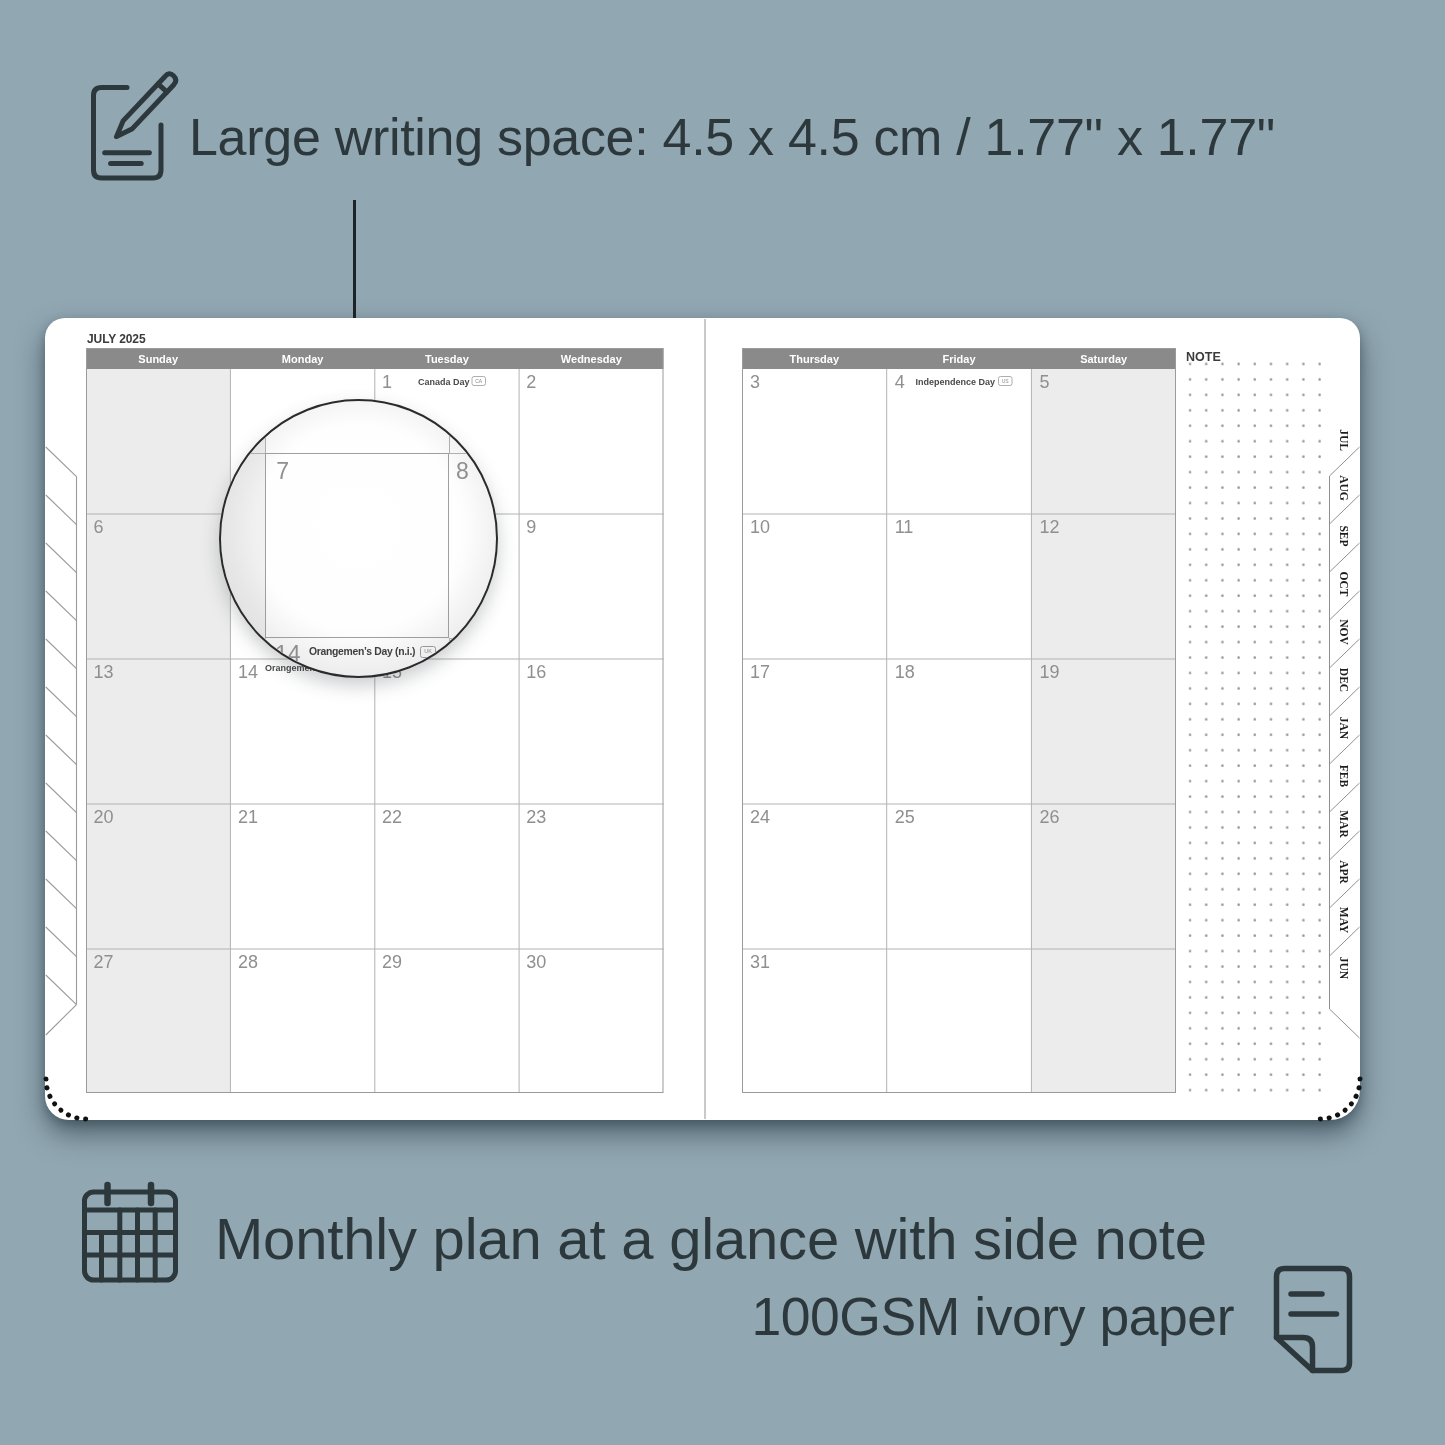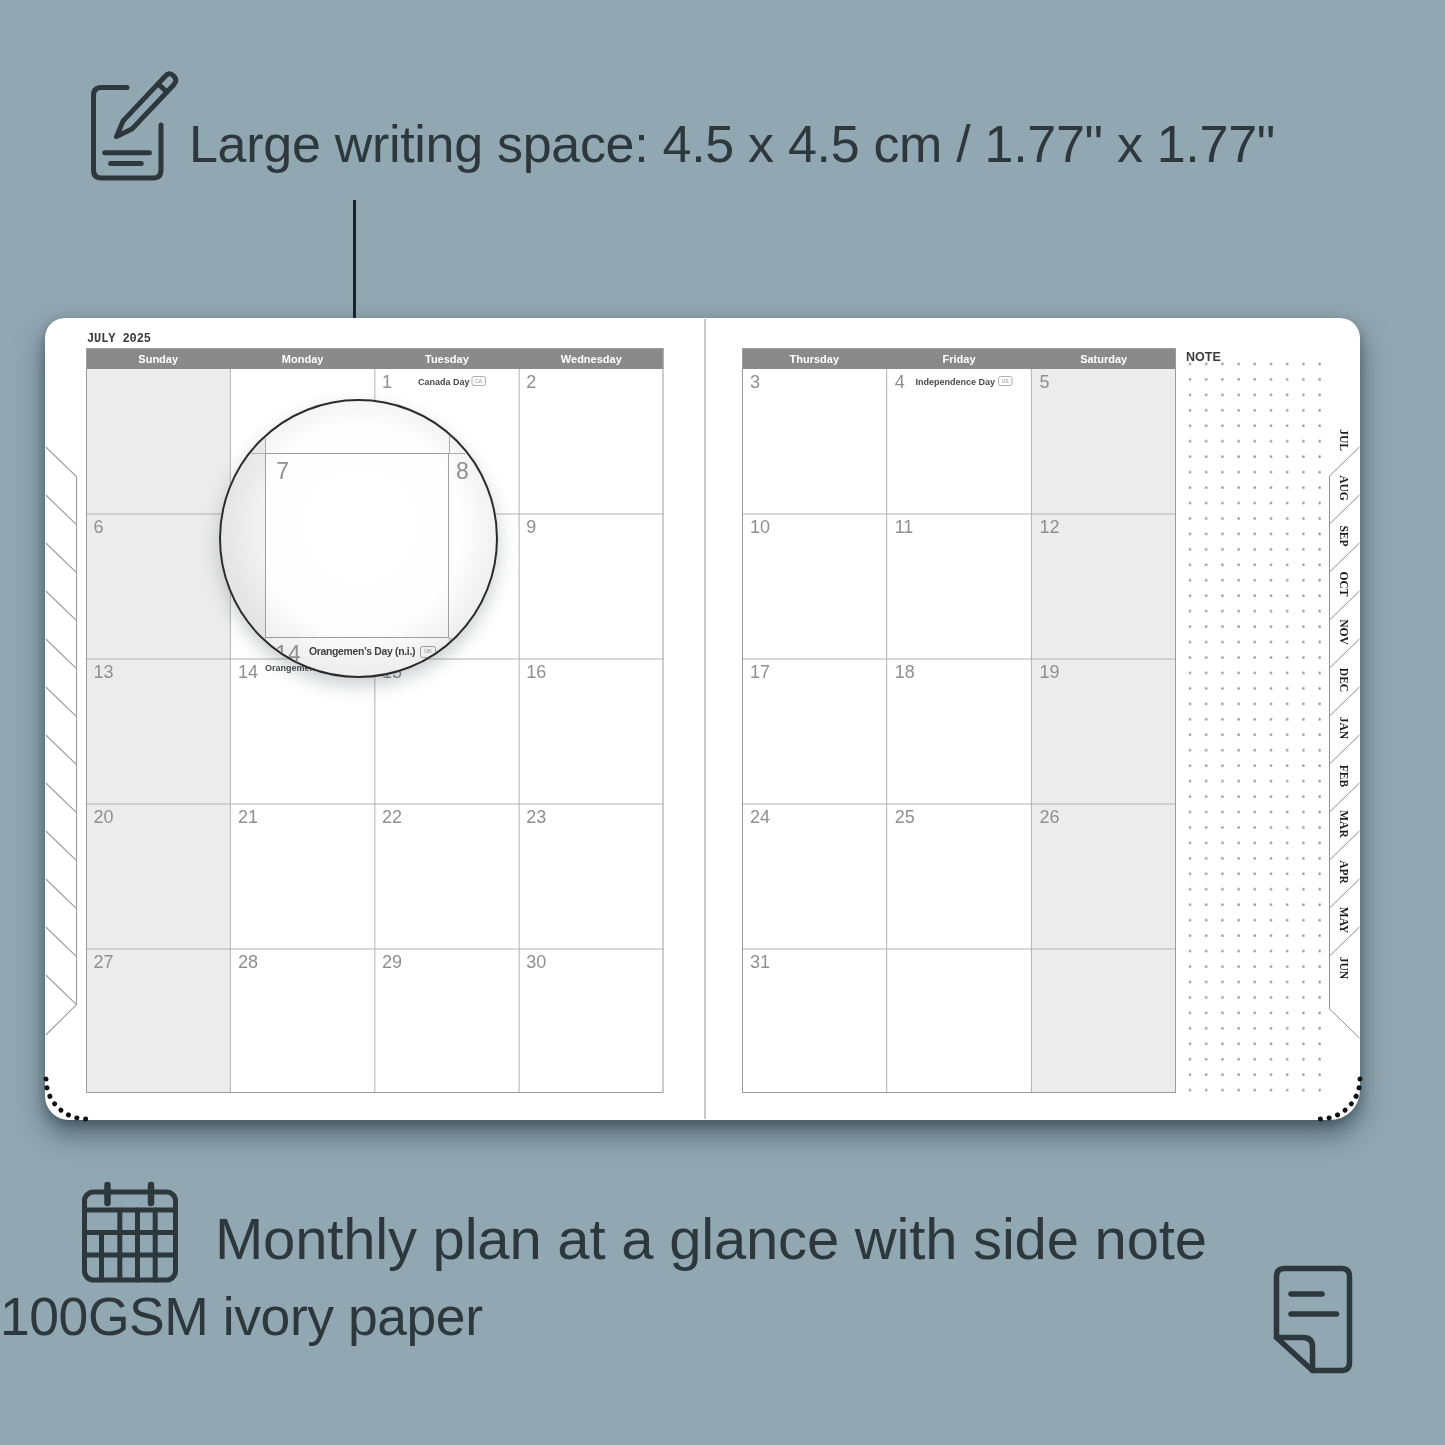--- a/index.html
+++ b/index.html
@@ -12,21 +12,21 @@
 <svg class="abs" style="left:84px;top:68px;" width="100" height="120" viewBox="0 0 100 120">
   <g fill="none" stroke="#2d383d" stroke-width="5" stroke-linecap="round" stroke-linejoin="round">
     <path d="M43,19.5 H17.5 Q9.5,19.5 9.5,27.5 V102 Q9.5,110 17.5,110 H69 Q77,110 77,102 V57"></path>
     <line x1="20.7" y1="84.8" x2="65.4" y2="84.8"></line>
     <line x1="26.6" y1="95.6" x2="57.2" y2="95.6"></line>
     <path d="M32.5,68.6 L47.9,61.1 L89.8,16.7 Q94,12 89.5,7.7 Q85,3.5 81,8.5 L39.1,52.9 Z"></path>
     <line x1="82.9" y1="24" x2="74.1" y2="15.8"></line>
   </g>
 </svg>
 
-<div class="abs" style="left:189px;top:114px;font-size:52px;color:#2d383d;letter-spacing:-0.3px;">Large writing space: 4.5 x 4.5 cm / 1.77" x 1.77"</div>
+<div class="abs" style="left:189px;top:107px;font-size:52px;color:#2d383d;letter-spacing:-0.3px;">Large writing space: 4.5 x 4.5 cm / 1.77" x 1.77"</div>
 
 <div class="abs" style="left:353px;top:200px;width:3px;height:202px;background:#1d2326;"></div>
 
 <div class="abs" style="left:45px;top:318px;width:1315px;height:802px;background:#ffffff;border-radius:20px 20px 30px 24px;box-shadow:0 14px 28px rgba(38,56,66,0.62), 0 4px 10px rgba(38,56,66,0.35);"></div>
 
 <div class="abs" style="left:704px;top:319px;width:1.5px;height:800px;background:#c9c9c9;"></div>
 
 <svg class="abs" style="left:45px;top:440px;" width="40" height="600" viewBox="0 0 40 600">
   <g stroke="#9a9a9a" stroke-width="1.1" fill="none">
     <line x1="0.8" y1="7" x2="31.5" y2="36.6"></line>
@@ -39,21 +39,21 @@
     <line x1="0.8" y1="343" x2="31.5" y2="372.6"></line>
     <line x1="0.8" y1="391" x2="31.5" y2="420.6"></line>
     <line x1="0.8" y1="439" x2="31.5" y2="468.6"></line>
     <line x1="0.8" y1="487" x2="31.5" y2="516.6"></line>
     <line x1="0.8" y1="535" x2="31.5" y2="564.6"></line>
     <line x1="31.5" y1="36.6" x2="31.5" y2="564.6"></line>
     <line x1="31.5" y1="564.6" x2="0.8" y2="595"></line>
   </g>
 </svg>
 
-<div class="abs" style="left:87px;top:332px;font-size:12px;font-weight:bold;color:#3b3b3b;letter-spacing:-0.1px;font-family:Liberation Mono, monospace;">JULY 2025</div>
+<div class="abs" style="left:87px;top:332px;font-size:12px;font-weight:bold;color:#3b3b3b;letter-spacing:-0.1px;">JULY 2025</div>
 
 <svg class="abs" style="left:86px;top:348px;" width="578" height="745" viewBox="0 0 578 745">
 
   <rect x="1" y="21" width="143.4" height="723" fill="#ececec"></rect>
 
   <rect x="0" y="0" width="577.5" height="21" fill="#8a8a8a"></rect>
   <g font-family="Liberation Sans,sans-serif" font-size="11" font-weight="bold" fill="#ffffff" text-anchor="middle">
     <text x="72.2" y="15">Sunday</text>
     <text x="216.6" y="15">Monday</text>
     <text x="360.9" y="15">Tuesday</text>
@@ -232,21 +232,21 @@
     <line x1="6.5" y1="75" x2="97.5" y2="75" stroke-width="5"></line>
     <line x1="41.8" y1="30" x2="41.8" y2="100" stroke-width="5"></line>
     <line x1="59.5" y1="30" x2="59.5" y2="100" stroke-width="5"></line>
     <line x1="77.2" y1="30" x2="77.2" y2="100" stroke-width="5"></line>
     <line x1="23.5" y1="52.5" x2="23.5" y2="100" stroke-width="5"></line>
   </g>
 </svg>
 
 <div class="abs" style="left:215px;top:1205px;font-size:58px;color:#2d383d;letter-spacing:-0.2px;">Monthly plan at a glance with side note</div>
 
-<div class="abs" style="left:0;top:1286px;width:1234px;text-align:left;font-size:53.5px;color:#2d383d;letter-spacing:-0.45px;">100GSM ivory paper</div>
+<div class="abs" style="left:0;top:1286px;width:1234px;text-align:right;font-size:53.5px;color:#2d383d;letter-spacing:-0.45px;">100GSM ivory paper</div>
 
 <svg class="abs" style="left:1270px;top:1262px;" width="86" height="115" viewBox="0 0 86 115">
   <g fill="none" stroke="#2d383d" stroke-width="5.5" stroke-linecap="round" stroke-linejoin="round">
     <path d="M42.5,108.5 H71.5 Q79.5,108.5 79.5,100.5 V14.5 Q79.5,6.5 71.5,6.5 H14.5 Q6.5,6.5 6.5,14.5 V75.5 L42.5,108.5 Z"></path>
     <path d="M6.5,75.5 H33 Q42.5,75.5 42.5,85 V108.5"></path>
     <line x1="21" y1="32" x2="52" y2="32"></line>
     <line x1="21" y1="52" x2="66.5" y2="52"></line>
   </g>
 </svg>
 

